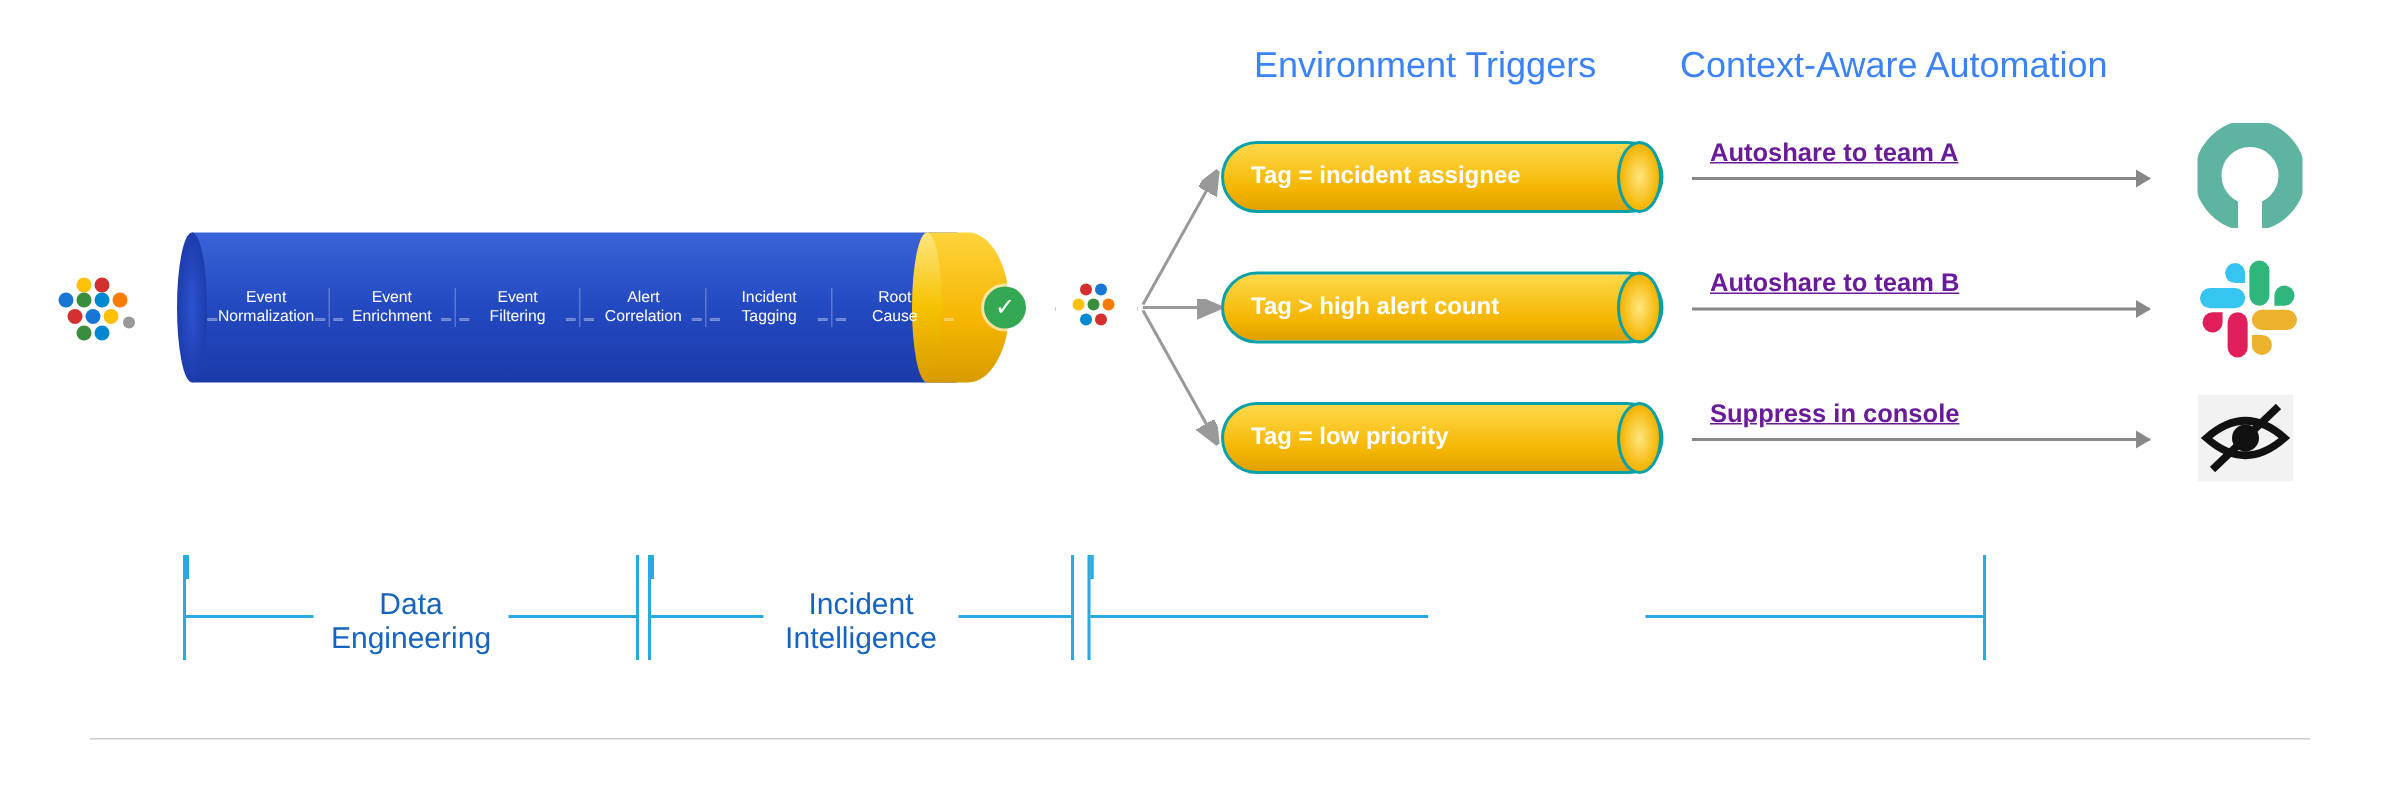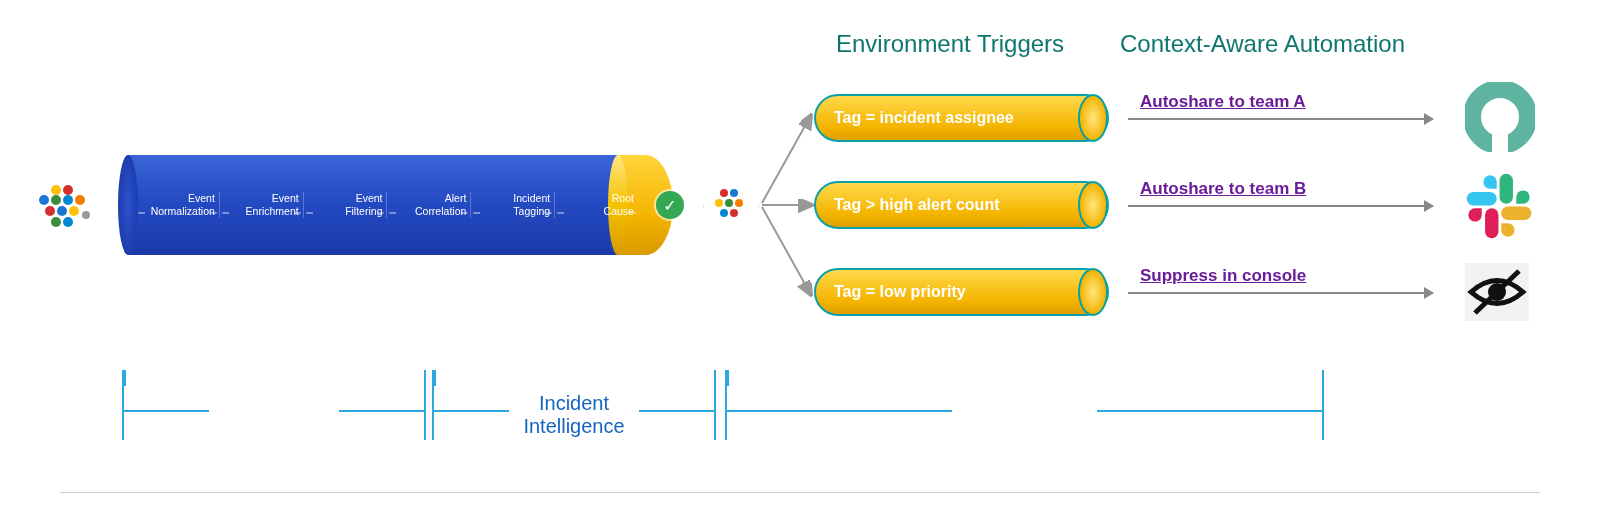--- a/index.html
+++ b/index.html
@@ -6,21 +6,21 @@
   body{
     width:1600px;height:531px;
     background:#fff;
     font-family:"Helvetica Neue",Arial,sans-serif;
     position:relative;
     overflow:hidden;
   }
   .header{
     position:absolute;
     font-size:24px;
-    color:#0f766e;
+    color:#3b82f6;
     font-weight:400;
   }
 
   
   .hex-cluster{position:absolute;}
 
   
   .pipeline{
     position:absolute;
     left:118px;top:155px;
@@ -44,21 +44,21 @@
     content:"";position:absolute;left:-10px;top:0;width:20px;height:100%;
     background:linear-gradient(to bottom,#ffe680 0%,#f5c200 50%,#d89b00 100%);
     border-radius:50%;
   }
   .pipe-stages{
     position:absolute;left:18px;top:0;right:0;height:100%;
     display:flex;align-items:center;
   }
   .stage{
     flex:1;
-    color:#fff;font-size:10.5px;text-align:right;
+    color:#fff;font-size:10.5px;text-align:center;
     line-height:1.2;
     border-left:1px solid rgba(255,255,255,.25);
     padding:0 4px;
     position:relative;
   }
   .stage:first-child{border-left:none;}
   .stage::before,.stage::after{
     content:"";position:absolute;top:20px;bottom:20px;width:6px;
     border:1px solid rgba(255,255,255,.4);
   }
@@ -261,20 +261,21 @@
     <rect x="0" y="0" width="64" height="58" fill="#f2f2f2"></rect>
     <path d="M6,29 Q32,6 58,29 Q32,52 6,29 Z" fill="none" stroke="#111" stroke-width="5"></path>
     <circle cx="32" cy="29" r="9" fill="#111"></circle>
     <line x1="10" y1="50" x2="54" y2="8" stroke="#111" stroke-width="5"></line>
   </svg>
 </div>
 
 <div class="bracket" style="left:122px;width:300px;">
   <div class="hline-l" style="left:0;width:85px;"></div>
   <div class="hline-r" style="right:0;width:85px;"></div>
+  <div class="bracket-label">Data<br>Engineering</div>
 </div>
 <div class="bracket" style="left:432px;width:280px;">
   <div class="hline-l" style="left:0;width:75px;"></div>
   <div class="hline-r" style="right:0;width:75px;"></div>
   <div class="bracket-label">Incident<br>Intelligence</div>
 </div>
 <div class="bracket" style="left:725px;width:595px;">
   <div class="hline-l" style="left:0;width:225px;"></div>
   <div class="hline-r" style="right:0;width:225px;"></div>
 </div>

